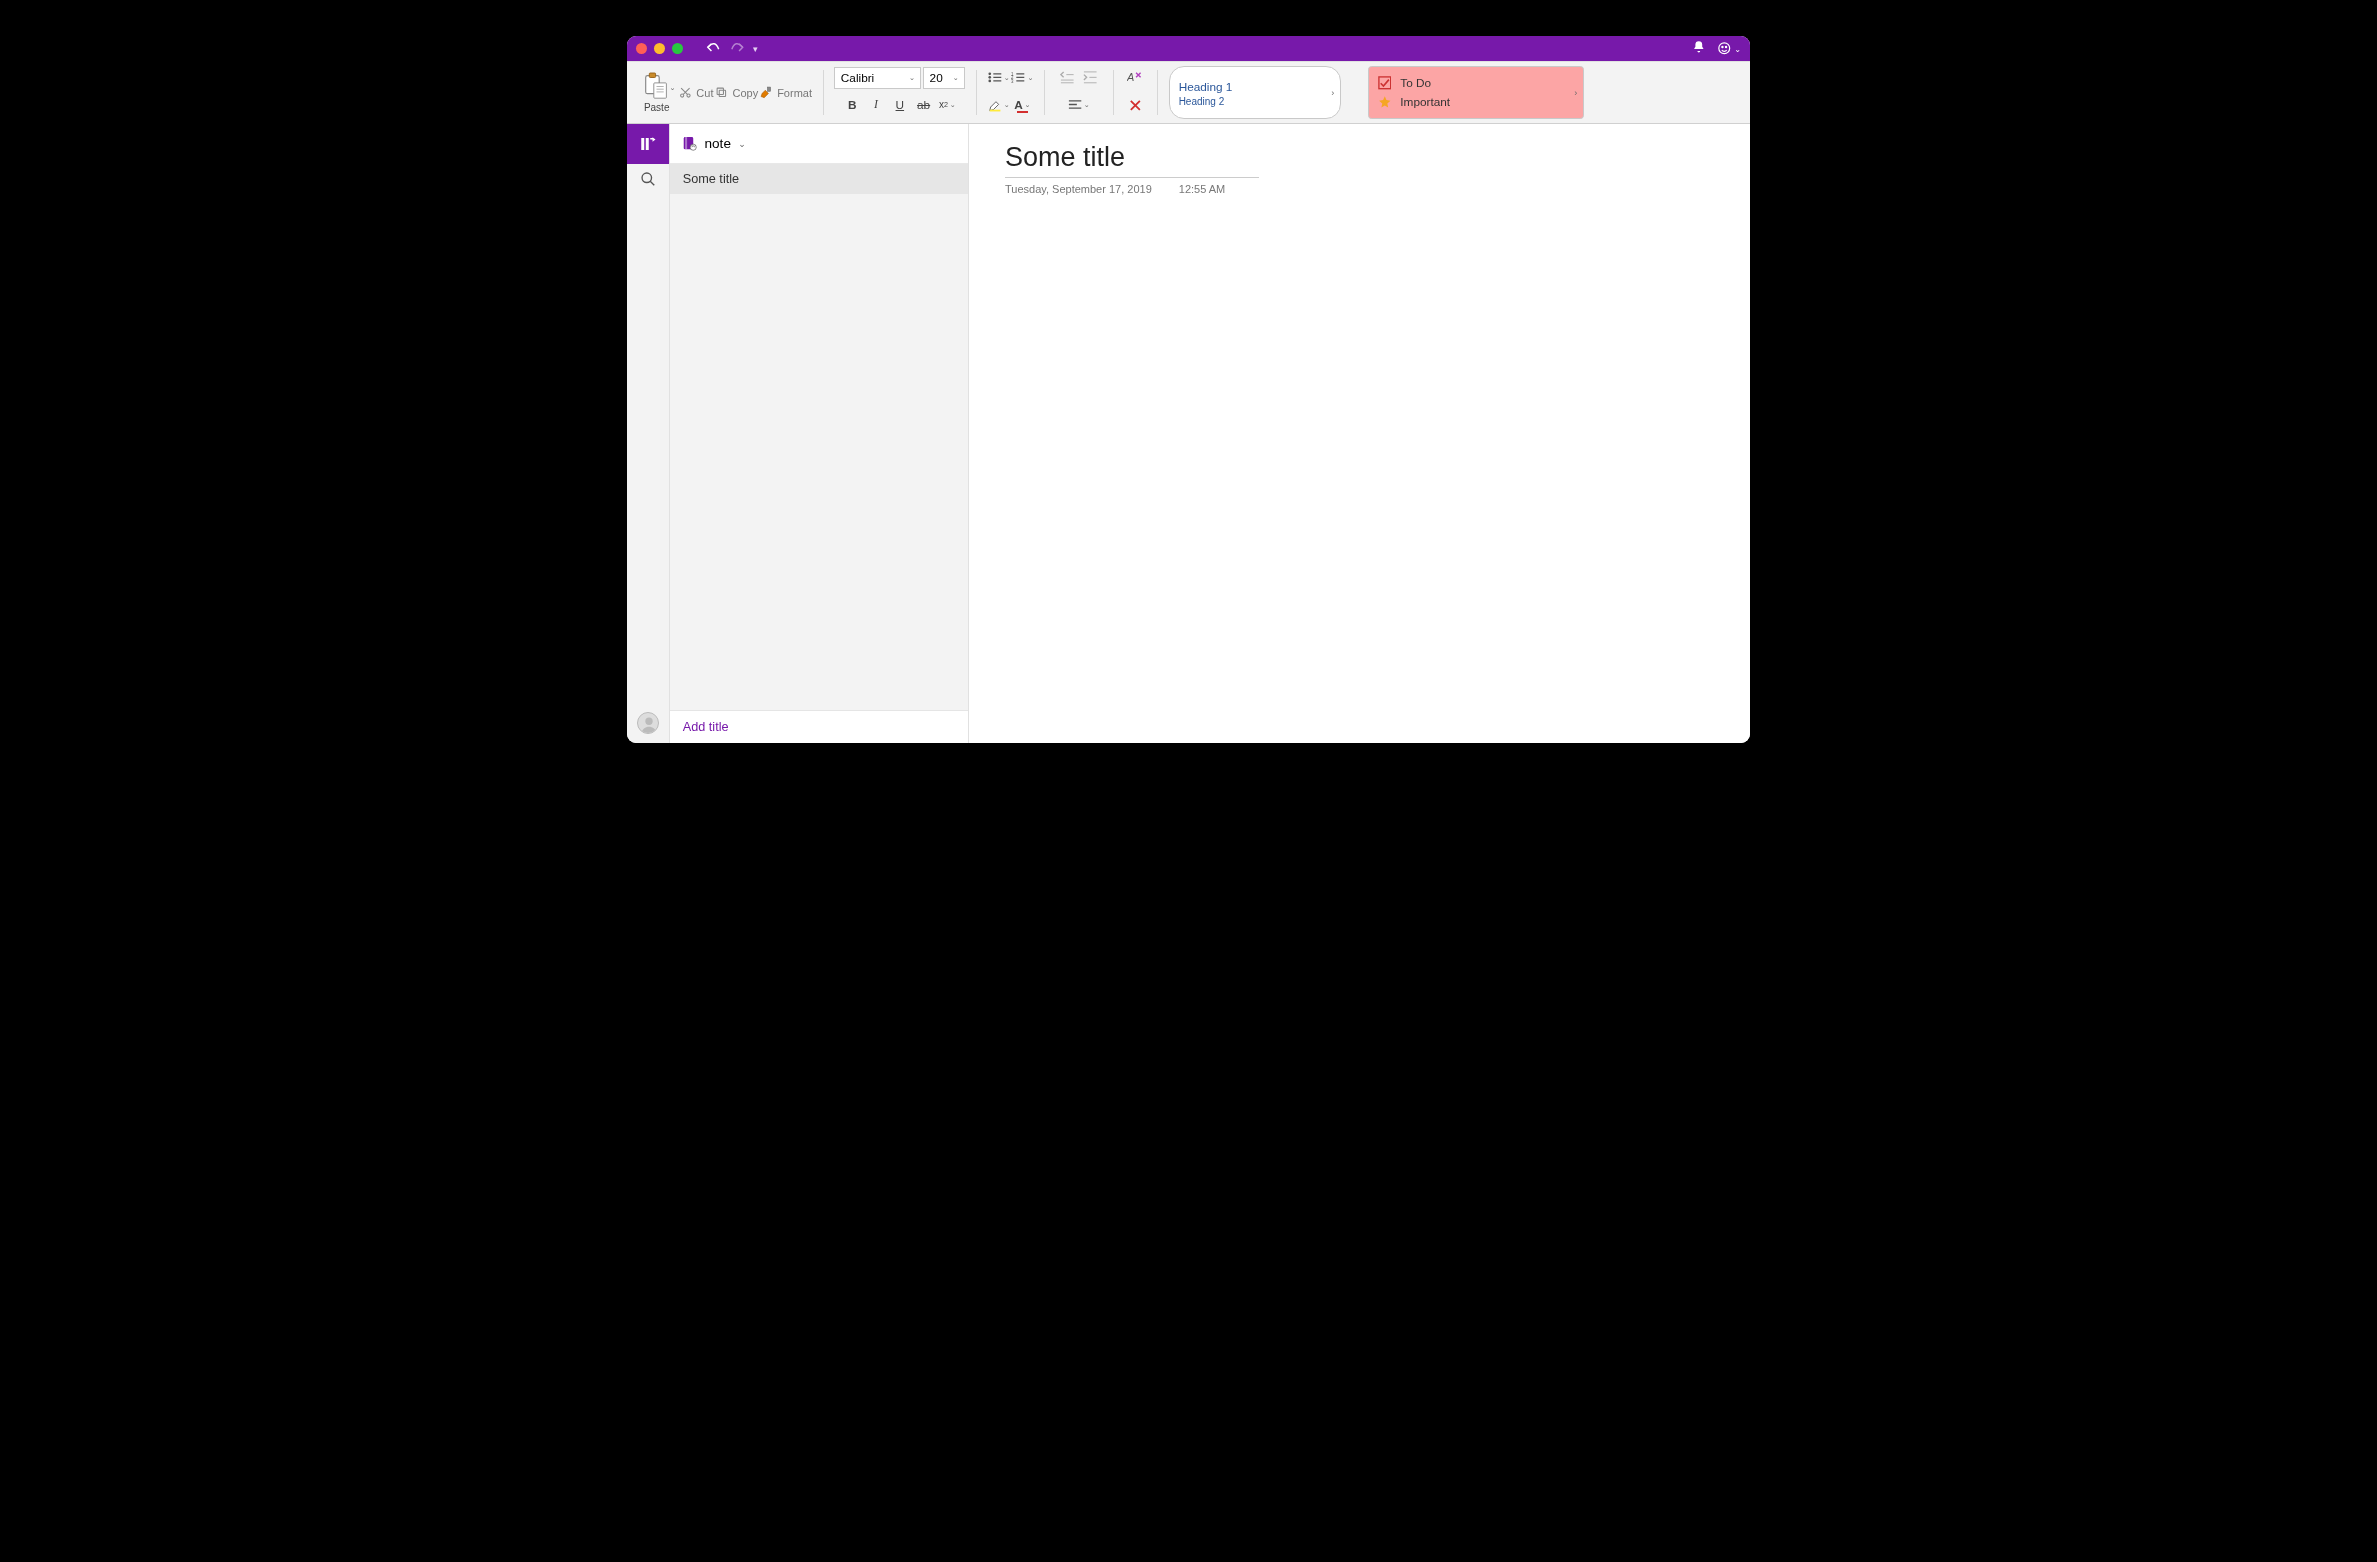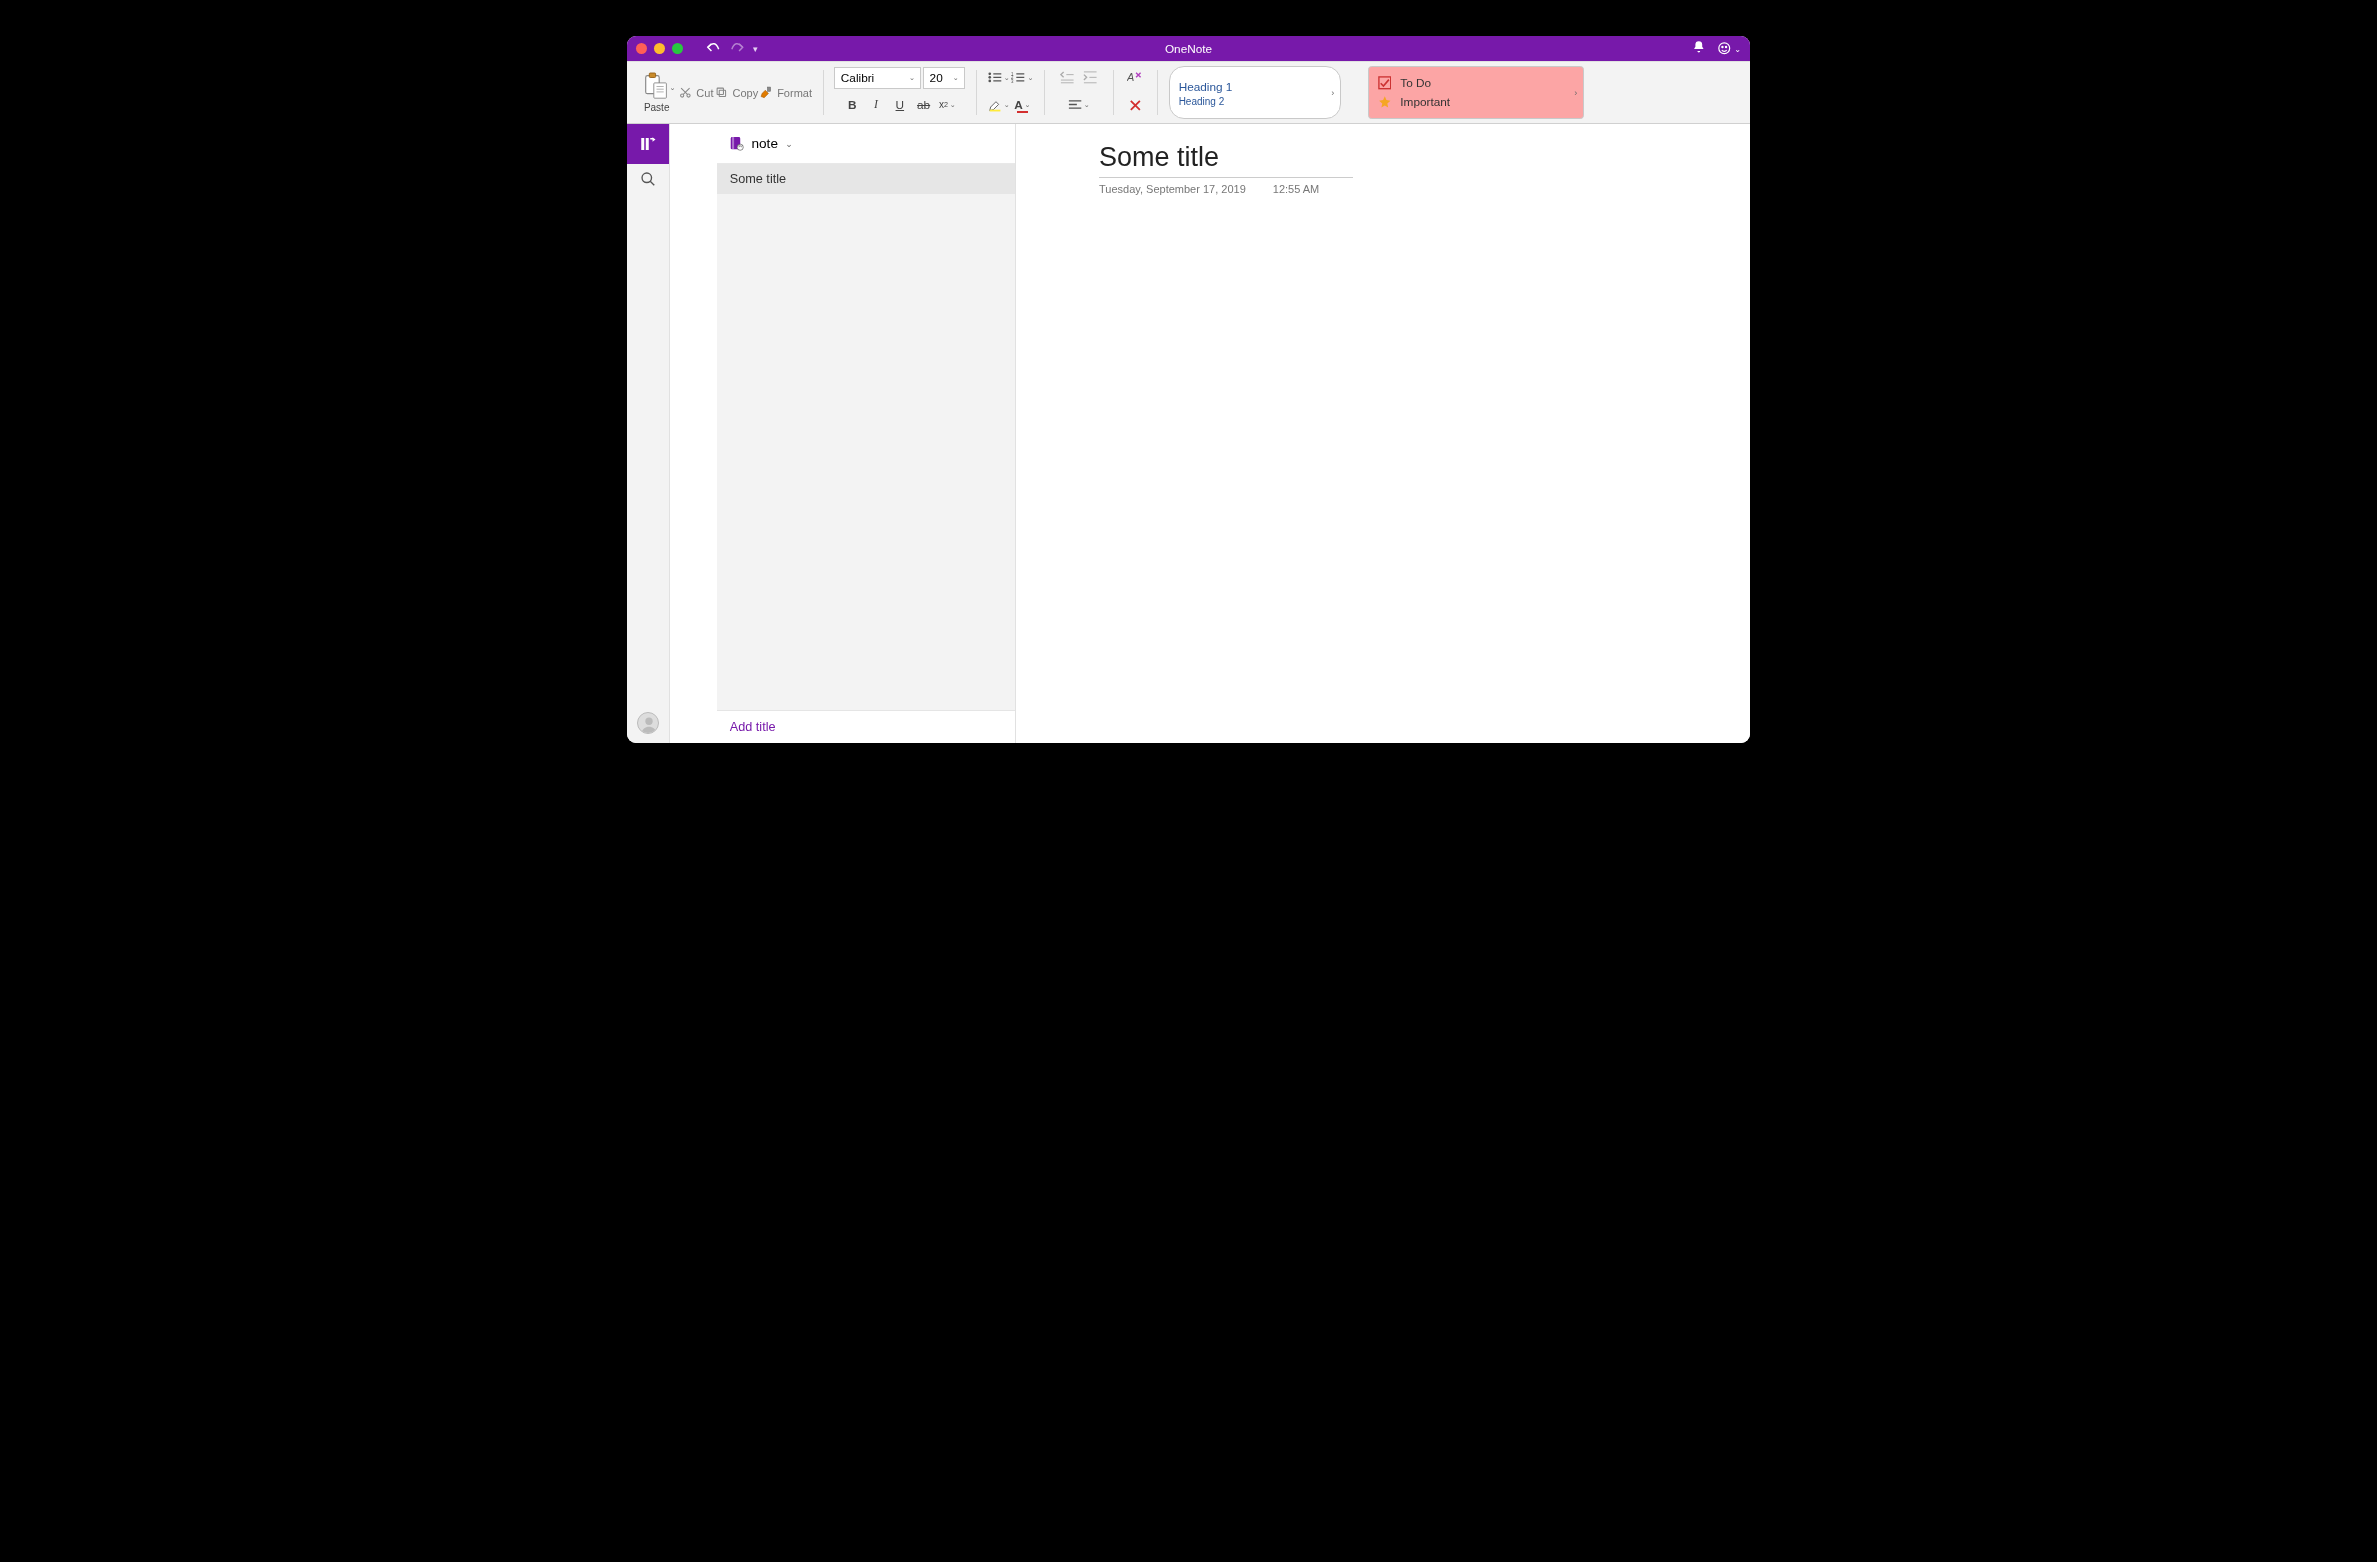--- a/index.html
+++ b/index.html
@@ -55,21 +55,21 @@
   }
   .sg-row{font-size:11.8px;color:#2b579a;padding:1.8px 0;}
   .sg-sub{font-size:10px;color:#2b579a;}
   .sg-arrow{position:absolute;right:5.4px;top:50%;transform:translateY(-50%);color:#666;font-size:9px;}
   .tag-gallery{
     background:#fca5a5;border:0.9px solid #c9c9c9;border-radius:3.6px;width:216px;height:53px;
     display:flex;flex-direction:column;justify-content:center;padding:1.8px 9px;position:relative;gap:0;
   }
   .tag-row{display:flex;align-items:center;gap:9px;font-size:11.8px;color:#333;padding:2.7px 0;}
   
-  .body { flex:1; display:flex; min-height:0;gap:47px;}
+  .body { flex:1; display:flex; min-height:0;}
   .leftrail{width:43px;background:#f3f3f3;border-right:0.9px solid #e1e1e1;display:flex;flex-direction:column;align-items:center;}
   .rail-top{width:100%;height:40px;background:#7719AA;display:flex;align-items:center;justify-content:center;}
   .rail-search{margin-top:7.2px;color:#666;}
   .rail-avatar{margin-top:auto;margin-bottom:9px;width:22px;height:22px;border-radius:50%;background:#ddd;border:0.9px solid #bbb;position:relative;overflow:hidden;}
   .nav { width:299px; display:flex; flex-direction:column; border-right:0.9px solid #e1e1e1; background:#f3f3f3;}
   .nav-header{height:40px;display:flex;align-items:center;gap:7.2px;padding:0 11px;background:#fff;border-bottom:0.9px solid #e8e8e8;}
   .nb-icon{width:16.3px;height:16.3px;}
   .nav-cols{flex:1;display:flex;min-height:0;}
   .sections-col{width:149px;border-right:0.9px solid #e1e1e1;display:flex;flex-direction:column;background:#f3f3f3;}
   .pages-col{flex:1;display:flex;flex-direction:column;background:#f3f3f3;}
@@ -101,21 +101,20 @@
           </svg>
       </span>
       <span style="opacity:.45">
         <svg width="14.5" height="12.7" viewBox="0 0 16 14">
             <path d="M12 7 L16 3 L12 -1" fill="none" stroke="#fff" stroke-width="1.6" transform="translate(-2,4)"></path>
             <path d="M14 7 Q6 -2 2 9" fill="none" stroke="#fff" stroke-width="1.6"></path>
           </svg>
       </span>
       <span style="font-size:9px;">▾</span>
     </div>
-    <div class="title-center">OneNote</div>
     <div class="title-right">
       <span>
         <svg width="13.6" height="13.6" viewBox="0 0 24 24" fill="#fff">
             <path d="M12 2a6 6 0 0 0-6 6v4l-2 3v1h16v-1l-2-3V8a6 6 0 0 0-6-6zm0 20a2.5 2.5 0 0 0 2.5-2.5h-5A2.5 2.5 0 0 0 12 22z"></path>
           </svg>
       </span>
       <span style="display:flex;align-items:center;gap:2.7px;">
         <svg width="14.5" height="14.5" viewBox="0 0 24 24" fill="none" stroke="#fff" stroke-width="2">
             <circle cx="12" cy="12" r="9"></circle>
             <circle cx="9" cy="10" r="1" fill="#fff"></circle>

